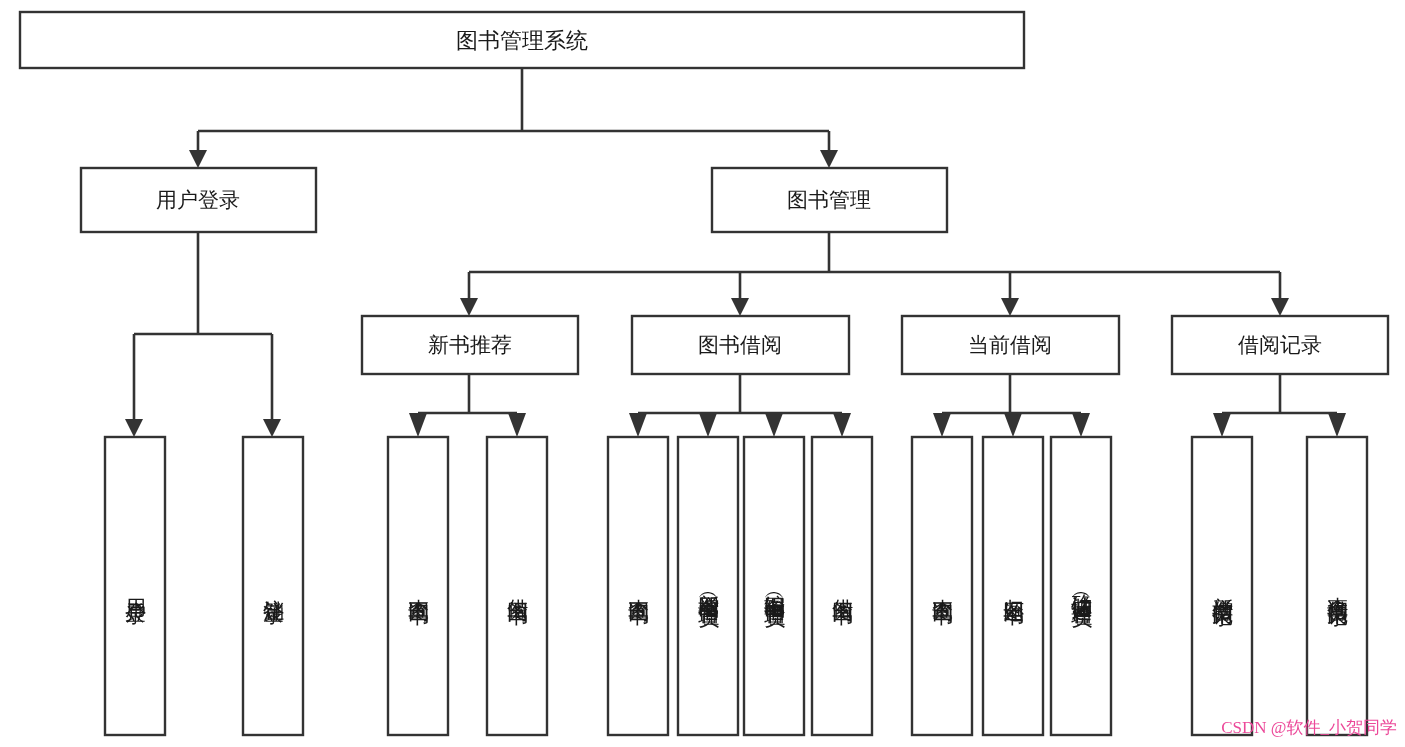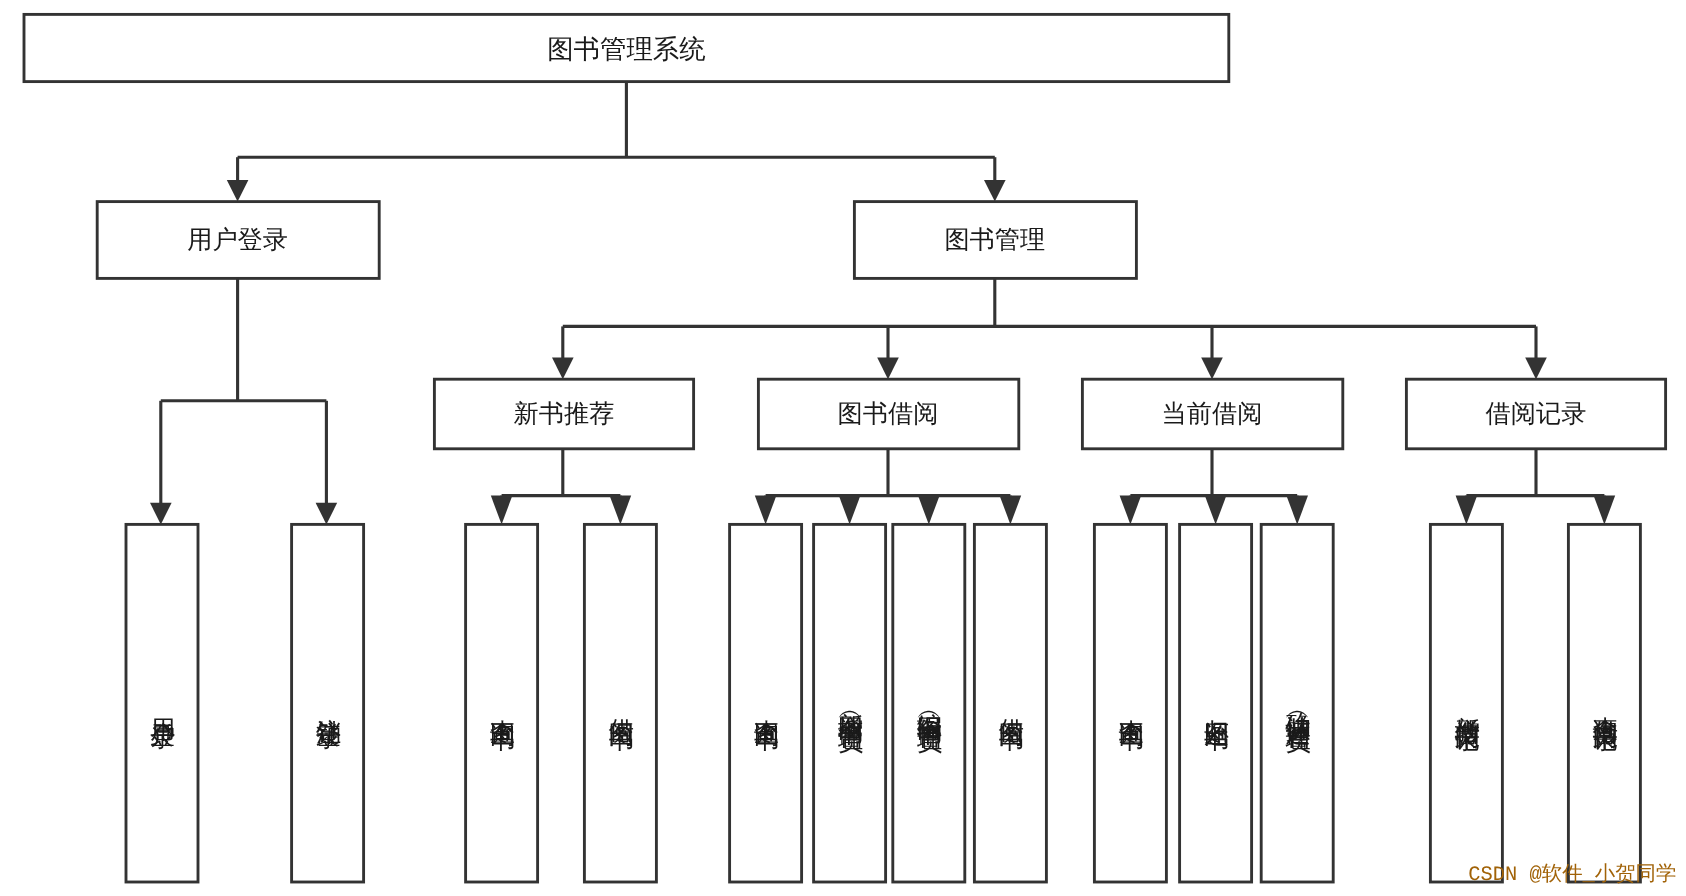--- a/index.html
+++ b/index.html
@@ -68,23 +68,23 @@
     line-height: 1.12;
     letter-spacing: 2px;
     color: #1a1a1a;
     white-space: nowrap;
     pointer-events: none;
   }
   .watermark {
     position: absolute;
     right: 8px;
     bottom: 8px;
-    font-family: Liberation Mono, monospace;
+    font-family: Liberation Serif, serif;
     font-size: 17px;
-    color: #a16207;
+    color: #ec4899;
     white-space: nowrap;
   }
 </style>
 </head>
 <body>
 
 <div id="diagram-root">
 
   <svg class="diagram-canvas" viewBox="0 0 1405 747">
     <defs>

